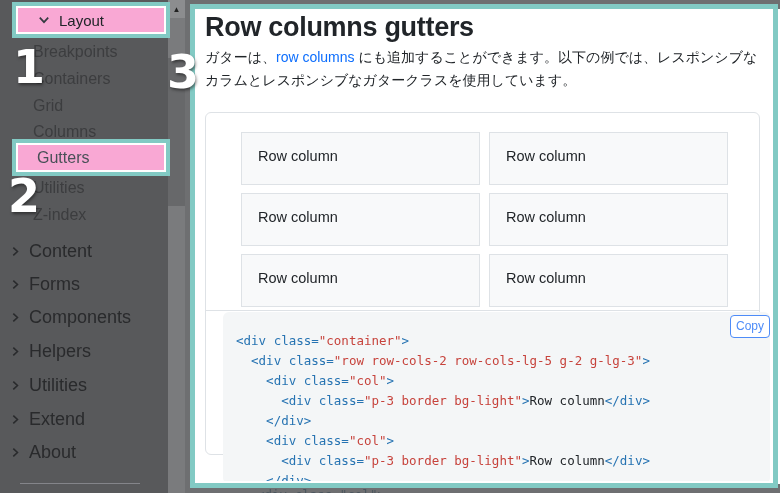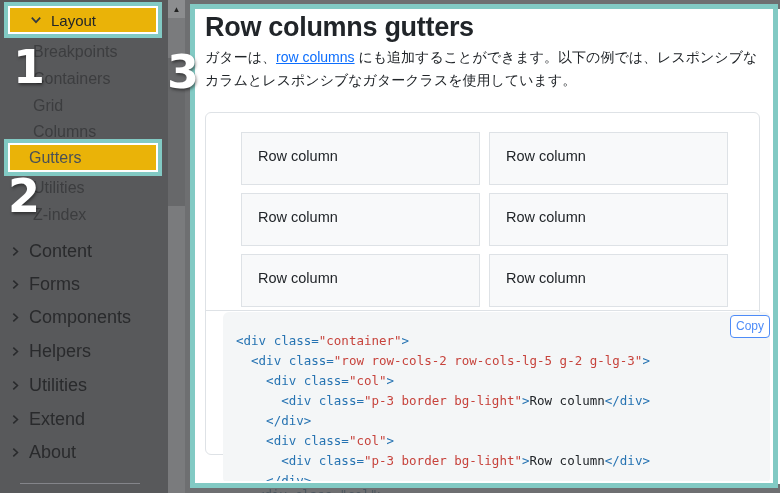--- a/index.html
+++ b/index.html
@@ -16,21 +16,21 @@
 
   
   .dim-bg{position:absolute;left:185px;top:0;width:595px;height:493px;background:#6e6f71;}
   .dim-bottom-code{position:absolute;left:257px;top:488px;height:5px;overflow:hidden;
     font-family:"DejaVu Sans Mono","Liberation Mono",monospace;font-size:12.5px;line-height:14px;color:#4b565e;}
 
   
   .content{position:absolute;left:196px;top:9px;width:680px;height:475px;background:#ffffff;overflow:hidden;z-index:10;}
   .content h1{position:absolute;left:9px;top:3px;font-size:27px;font-weight:700;color:#212529;letter-spacing:-0.3px;white-space:nowrap;}
   .intro{position:absolute;left:9px;top:37px;width:558px;font-size:14px;line-height:22.5px;color:#212529;}
-  .intro a{color:var(--link);text-decoration:underline;cursor:pointer;}
+  .intro a{color:var(--link);cursor:pointer;}
 
   .snippet{position:absolute;left:9px;top:103px;width:555px;height:343px;background:#fff;
     border:1px solid #dee2e6;border-radius:6px;}
   .divider{position:absolute;left:9px;top:301px;width:555px;height:1px;background:#dee2e6;}
   .code-bg{position:absolute;left:27px;top:303px;width:547px;height:172px;background:#f4f6f7;border-radius:6px;}
 
   .grid{position:absolute;left:45px;top:123px;width:487px;display:grid;
     grid-template-columns:239px 239px;grid-auto-rows:53px;column-gap:9px;row-gap:8px;}
   .cell{background:#f8f9fa;border:1px solid #dee2e6;padding:15px 16px;
     font-size:14.5px;color:#212529;}
@@ -41,21 +41,21 @@
 
   .codelines{position:absolute;left:40px;top:322px;z-index:2;
     font-family:"DejaVu Sans Mono","Liberation Mono",monospace;font-size:12.5px;line-height:20px;white-space:pre;}
   .codelines .m{color:var(--code-markup);}
   .codelines .v{color:var(--code-value);}
   .codelines .t{color:#212529;}
 
   
   .frame3{position:absolute;left:190px;top:4px;width:588px;height:484px;border:5px solid var(--teal);
     box-shadow:inset 0 0 0 2px #ffffff;z-index:40;pointer-events:none;}
-  .abox{position:absolute;left:4px;border:4px solid var(--teal);box-shadow:inset 0 0 0 2px #fff;background:#eab308;
+  .abox{position:absolute;left:12px;border:4px solid var(--teal);box-shadow:inset 0 0 0 2px #fff;background:#f9a8d4;
     z-index:50;display:flex;align-items:center;}
   .box1{top:2px;width:158px;height:36px;padding-left:22px;gap:9px;color:#212529;}
   .box1 .sb-label{font-size:15px;color:#212529;}
   .box2{top:139px;width:158px;height:37px;padding-left:21px;}
   .box2 .sb-label{font-size:16px;color:#495057;}
   .chev{display:inline-flex;color:#343a40;}
 
   
   .digit{position:absolute;z-index:60;color:#ffffff;font-family:"DejaVu Sans",sans-serif;
     font-size:46px;font-weight:800;line-height:1;text-shadow:1px 2px 3px rgba(20,20,20,.55);}

